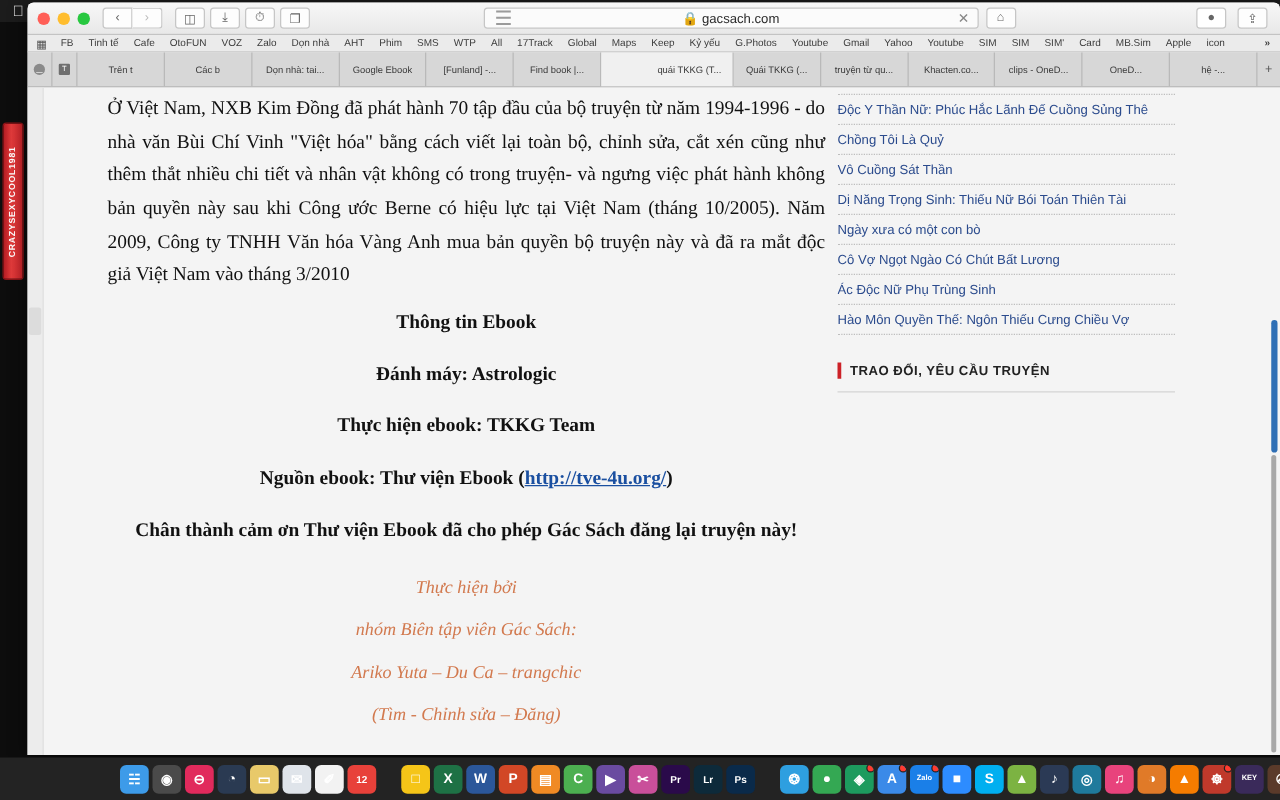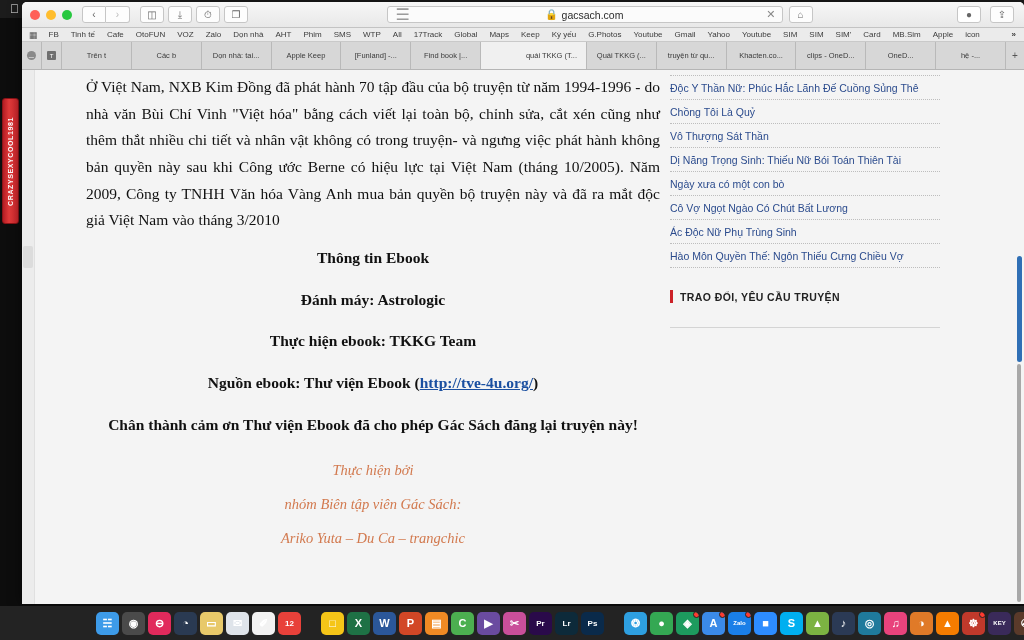--- a/index.html
+++ b/index.html
@@ -96,21 +96,21 @@
   .credits{ text-align:center; color:#d2794e; font-family:"Liberation Serif",serif;
             font-style:italic; font-size:14.5px; line-height:2.35; margin-top:14px;}
 
   
   #sidebar{ position:absolute; left:648px; top:0; width:270px; }
   .slink{ font-size:10.5px; color:#2b4b8d; padding:5.5px 0 5.5px 0;
           border-bottom:1px dotted #bdbdbd; white-space:nowrap; overflow:hidden; }
   .slink.cut{ color:#c9c9c9; height:6px; padding:0; overflow:hidden;}
   .swidget{ margin-top:22px; }
   .swidget .head{ display:flex; align-items:center; gap:7px;
-                  border-bottom:1px solid #d4d4d4; padding-bottom:24px; }
+                  border-bottom:1px solid #d4d4d4; padding-bottom:10px; }
   .swidget .bar{ width:3px; height:13px; background:#cc2127; }
   .swidget .ttl{ font-size:10.5px; font-weight:bold; color:#222; letter-spacing:.4px;}
 
   
   #vscroll{ position:absolute; right:2px; top:186px; width:5px; height:106px;
             background:#2f6fb5; border-radius:3px; }
   #vscroll2{ position:absolute; right:3px; top:294px; width:4px; height:238px;
              background:#a8a8a8; border-radius:3px; }
   #leftrail{ position:absolute; left:0; top:0; width:13px; height:546px;
              background:#ececec; border-right:1px solid #e0e0e0;}
@@ -244,21 +244,21 @@
   <div id="tabbar">
     <div class="sq">
         <span class="dot">⚊</span>
       </div>
     <div class="sq">
         <span class="fav">T</span>
       </div>
     <div class="tab">Trên t</div>
     <div class="tab">Các b</div>
     <div class="tab">Dọn nhà: tai...</div>
-    <div class="tab">Apple Keep</div>
+    <div class="tab">Google Ebook</div>
     <div class="tab">[Funland] -...</div>
     <div class="tab">Find book |...</div>
     <div class="tab active">quái TKKG (T...</div>
     <div class="tab">Quái TKKG (...</div>
     <div class="tab">truyện từ qu...</div>
     <div class="tab">Khacten.co...</div>
     <div class="tab">clips - OneD...</div>
     <div class="tab">OneD...</div>
     <div class="tab">hệ -...</div>
     <div class="plus">+</div>
@@ -276,28 +276,29 @@
         <p class="b">Thông tin Ebook</p>
         <p class="b">Đánh máy: Astrologic</p>
         <p class="b">Thực hiện ebook: TKKG Team</p>
         <p class="b"><span>Nguồn ebook: Thư viện Ebook (</span><a href="#">http://tve-4u.org/</a><span>)</span></p>
         <p class="b">Chân thành cảm ơn Thư viện Ebook đã cho phép Gác Sách đăng lại truyện này!</p>
 
         <div class="credits">
           <div>Thực hiện bởi</div>
           <div>nhóm Biên tập viên Gác Sách:</div>
           <div>Ariko Yuta – Du Ca – trangchic</div>
+          <div>(Tìm - Chỉnh sửa – Đăng)</div>
         </div>
       </div>
 
       <div id="sidebar">
         <div class="slink cut"></div>
         <div class="slink">Độc Y Thần Nữ: Phúc Hắc Lãnh Đế Cuồng Sủng Thê</div>
         <div class="slink">Chồng Tôi Là Quỷ</div>
-        <div class="slink">Vô Thượng Sát Thần</div>
+        <div class="slink">Vô Cuồng Sát Thần</div>
         <div class="slink">Dị Năng Trọng Sinh: Thiếu Nữ Bói Toán Thiên Tài</div>
         <div class="slink">Ngày xưa có một con bò</div>
         <div class="slink">Cô Vợ Ngọt Ngào Có Chút Bất Lương</div>
         <div class="slink">Ác Độc Nữ Phụ Trùng Sinh</div>
         <div class="slink">Hào Môn Quyền Thế: Ngôn Thiếu Cưng Chiều Vợ</div>
 
         <div class="swidget">
           <div class="head">
             <span class="bar"></span>
             <span class="ttl">TRAO ĐỔI, YÊU CẦU TRUYỆN</span>

